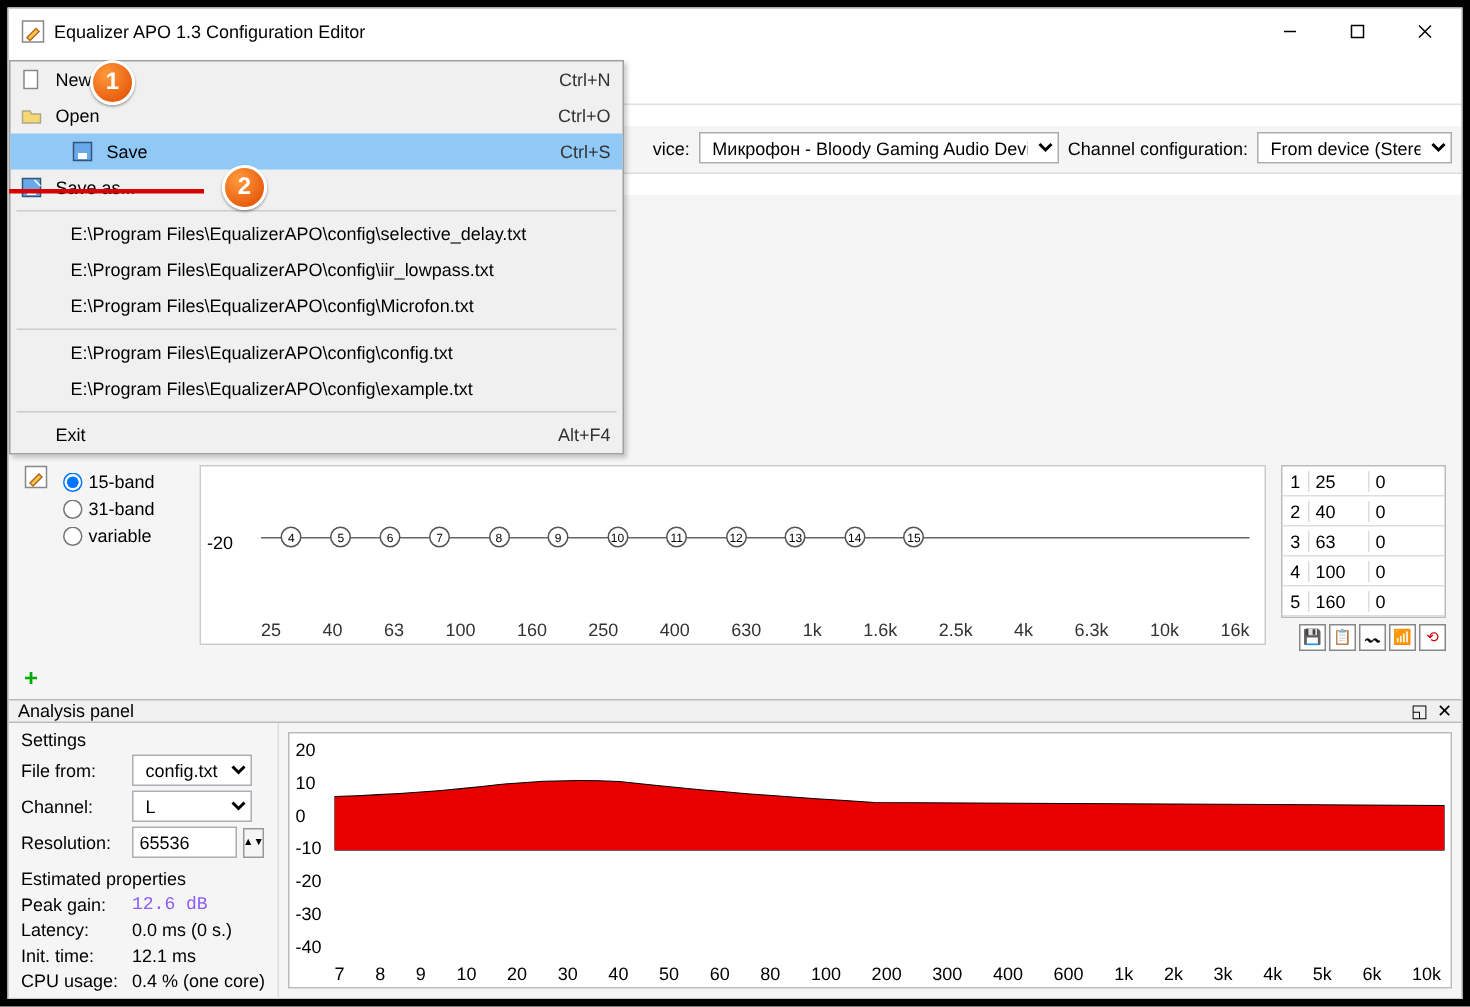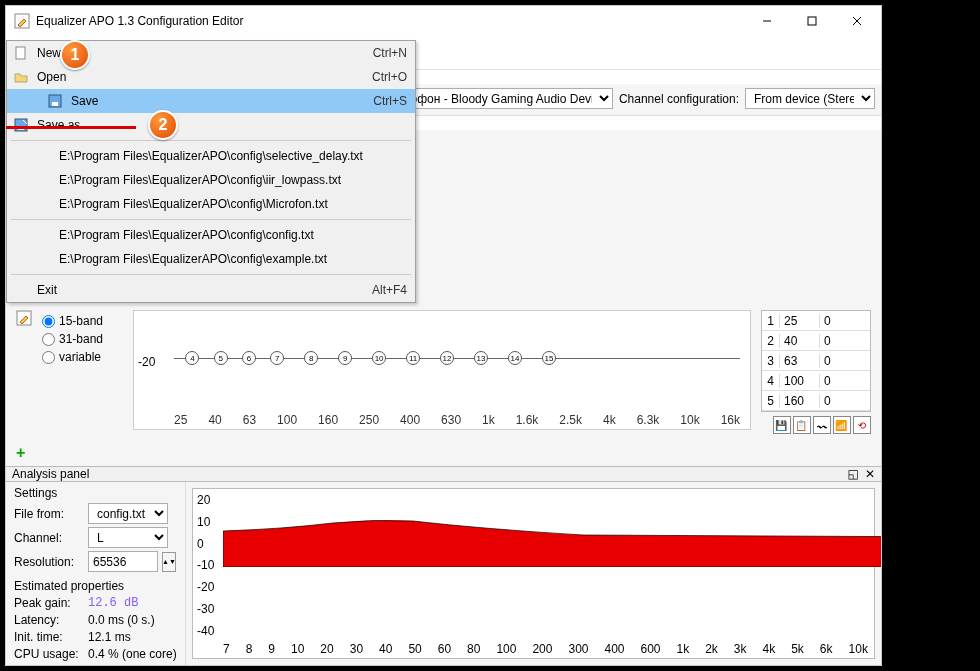--- a/index.html
+++ b/index.html
@@ -1,38 +1,38 @@
 <!DOCTYPE html>
 <html><head>
 <meta charset="utf-8">
 <style>
 * { box-sizing: border-box; margin: 0; padding: 0; font-family: "Segoe UI", Tahoma, sans-serif; font-size: 12px; }
 body { background: #000; padding: 5px; width: 980px; height: 671px; overflow: hidden; }
-.window { width: 877px; height: 661px; background: #fff; border: 1px solid #ccc; display: flex; flex-direction: column; gap: 14px; }
+.window { width: 970px; height: 661px; background: #fff; border: 1px solid #ccc; display: flex; flex-direction: column; gap: 14px; }
 .titlebar { height: 30px; display: flex; align-items: center; padding: 0 2px 0 8px; background: #fff; }
 .titlebar .icon-app { width: 16px; height: 16px; margin-right: 6px; display: flex; align-items: center; justify-content: center; }
 .title-text { flex: 1; }
 .win-btn { width: 45px; height: 30px; display: flex; align-items: center; justify-content: center; }
 .win-btn svg { width: 10px; height: 10px; }
 .menubar { height: 20px; background: #fff; display: flex; padding: 0 6px; border-bottom: 1px solid #e0e0e0; position: relative; }
 .menu-item { padding: 2px 8px; cursor: default; }
 .underline1 { position: absolute; left: 6px; top: 18px; width: 38px; height: 3px; background: #d80000; }
 .toolbar { height: 32px; background: #f5f5f5; display: flex; align-items: center; padding: 0 6px; gap: 4px; border-bottom: 1px solid #ddd; position: relative; }
 .toolbar-right { position: absolute; right: 6px; top: 4px; display: flex; align-items: center; gap: 6px; }
 .lbl { white-space: nowrap; }
 select { height: 21px; border: 1px solid #abadb3; background: #fff; padding: 0 4px; font-size: 12px; }
 input.txt { height: 21px; border: 1px solid #abadb3; padding: 0 4px; font-size: 12px; }
 .dropdown-menu { position: absolute; left: 6px; top: 40px; width: 410px; background: #f0f0f0; border: 1px solid #a0a0a0; z-index: 100; box-shadow: 2px 2px 3px rgba(0,0,0,.2); }
 .dropdown-menu .row { height: 24px; display: flex; align-items: center; padding: 0 8px 0 4px; cursor: default; }
 .dropdown-menu .row.sel { background: #90c8f6; padding-left: 38px; }
 .dropdown-menu .row .mi-icon { width: 20px; height: 16px; display: flex; align-items: center; justify-content: center; margin-right: 6px; }
 .dropdown-menu .row .mi-label { flex: 1; }
 .dropdown-menu .row .mi-shortcut { color: #333; margin-left: 44px; }
 .dropdown-menu .sep { height: 1px; background: #ccc; margin: 3px 4px; }
-.dropdown-menu .row.recent { padding-left: 40px; margin-left: 12px; }
+.dropdown-menu .row.recent { padding-left: 40px; }
 .badge { position: absolute; width: 30px; height: 30px; border-radius: 50%; background: radial-gradient(circle at 35% 30%, #ff9a3c, #e04800); border: 2px solid #fff; box-shadow: 0 1px 2px rgba(0,0,0,.4); color: #fff; font-size: 16px; font-weight: bold; display: flex; align-items: center; justify-content: center; z-index: 200; }
 .badge1 { left: 60px; top: 40px; }
 .badge2 { left: 148px; top: 110px; }
 .red-rule { position: absolute; left: 6px; top: 126px; width: 130px; height: 3px; background: #d80000; z-index: 150; }
 .content { flex: 1; display: flex; flex-direction: column; position: relative; background: #f5f5f5; overflow: hidden; }
 .filter-area { padding: 6px 10px; display: flex; gap: 10px; align-items: flex-start; justify-content: center; }
 .filter-left { display: flex; flex-direction: column; gap: 4px; padding-top: 4px; }
 .radio-row { display: flex; align-items: center; gap: 4px; }
 .radio-row input { margin: 0; }
 .graph-panel { flex: 1; background: #fff; border: 1px solid #ccc; height: 120px; position: relative; margin-left: 20px; }

